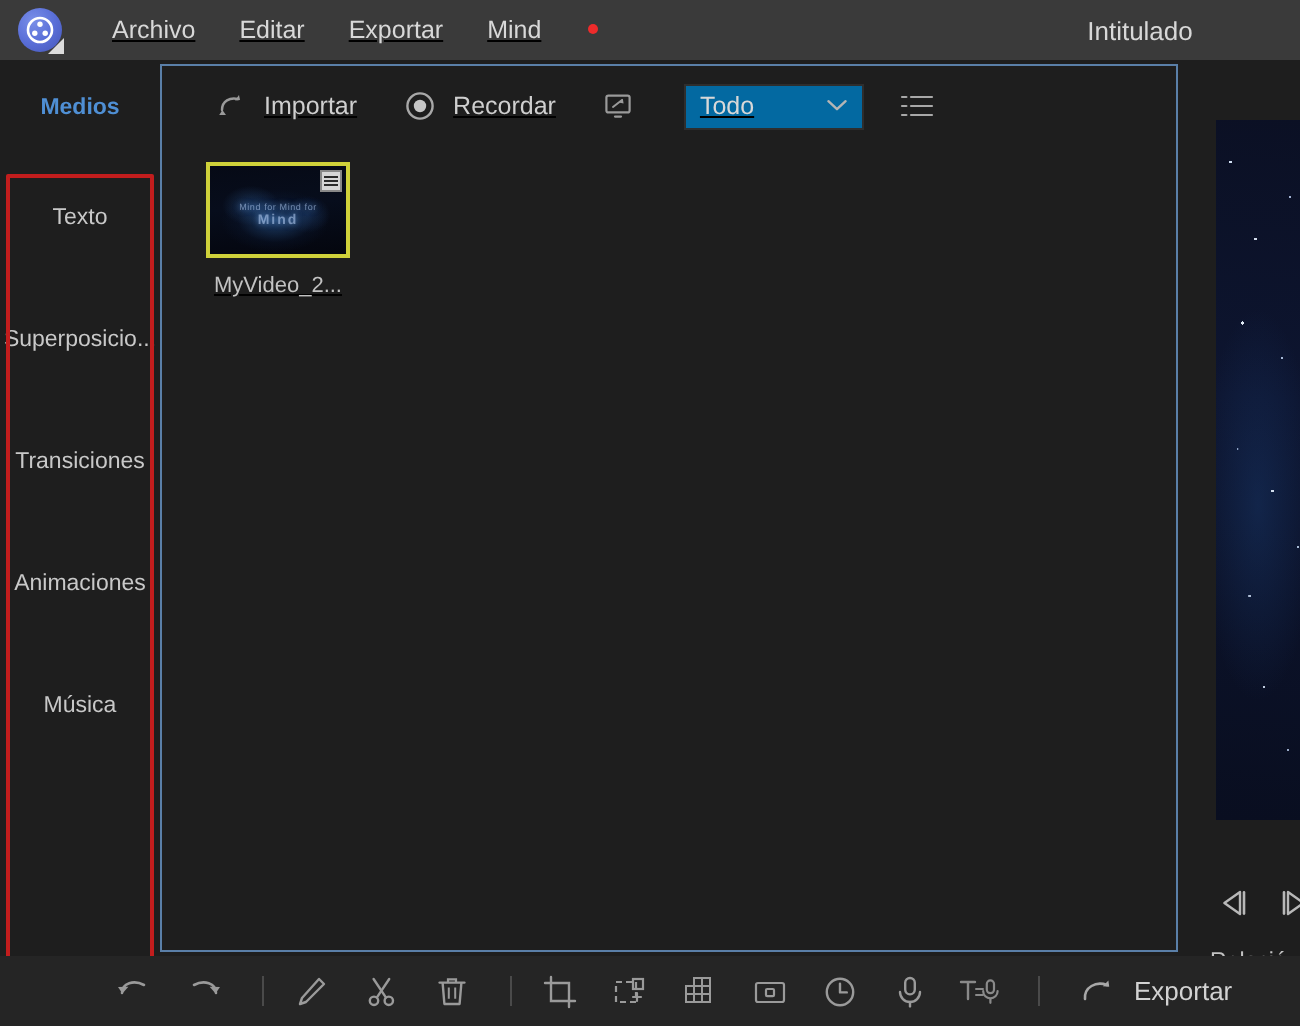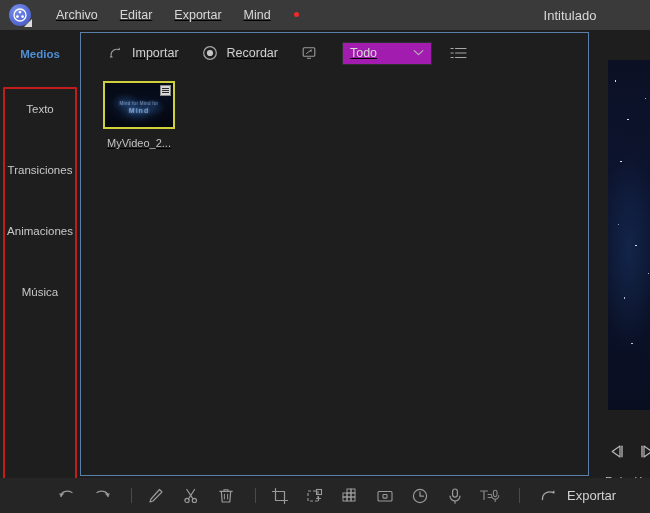--- a/index.html
+++ b/index.html
@@ -101,21 +101,21 @@
   .tool-btn {
     display: flex; align-items: center; gap: 8px;
     color: #cfcfcf; font-size: 12.5px;
     margin-right: 22px;
     cursor: default;
     white-space: nowrap;
   }
   .tool-btn .ic { display:flex; align-items:center; justify-content:center; width:18px; height:18px; }
   .filter-select {
     width: 90px; height: 23px;
-    background: #a21caf;
+    background: #0369a1;
     border: 1px solid #2e2e2e;
     color: #d8d8d8; font-size: 12.5px;
     display: flex; align-items: center;
     padding: 0 7px;
     position: relative;
     margin-left: 2px;
     cursor: default;
   }
   .filter-select .chev {
     position: absolute; right: 7px; top: 50%; transform: translateY(-55%);
@@ -268,20 +268,23 @@
   </div>
 
   <div class="sidebar">
     <div class="side-item active">
       <span>Medios</span>
     </div>
     <div class="side-item">
       <span>Texto</span>
     </div>
     <div class="side-item">
+      <span>Superposicio...</span>
+    </div>
+    <div class="side-item">
       <span>Transiciones</span>
     </div>
     <div class="side-item">
       <span>Animaciones</span>
     </div>
     <div class="side-item">
       <span>Música</span>
     </div>
     <div class="side-highlight"></div>
   </div>

